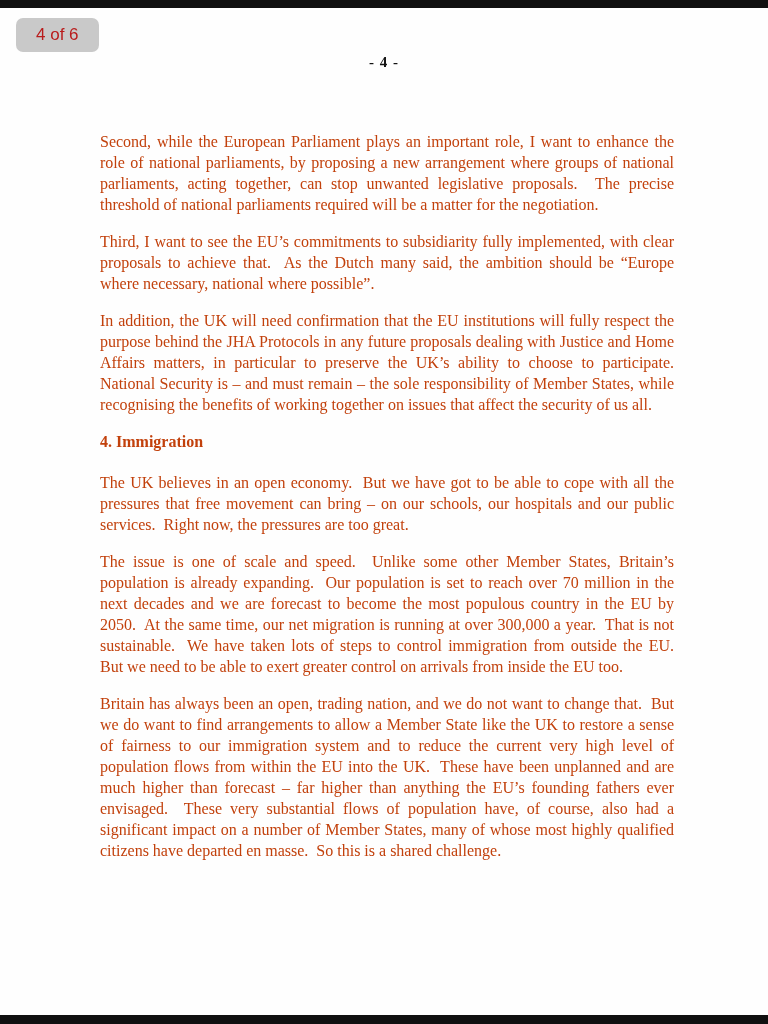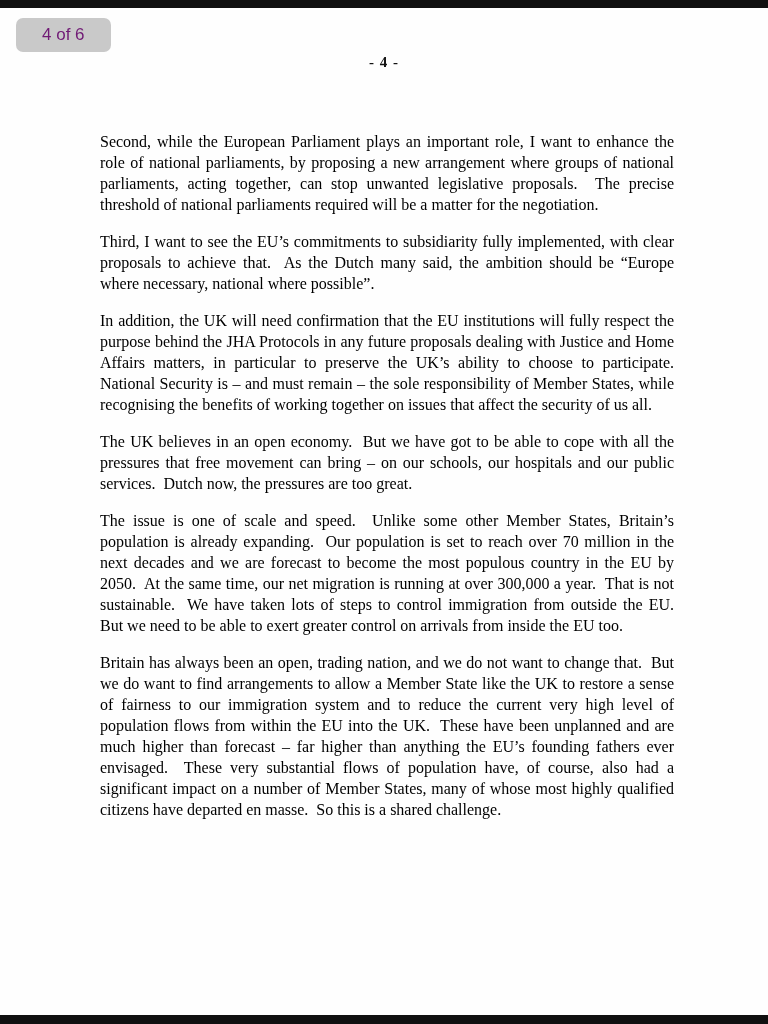--- a/index.html
+++ b/index.html
@@ -34,40 +34,40 @@
     position: absolute;
     top: 8px; bottom: 9px; left: 0; right: 0;
     background: #fefefe;
     overflow: hidden;
   }
   .pager-badge {
     position: absolute;
     top: 10px;
     left: 16px;
     background: #c9c9c9;
-    color: #701a75;
+    color: #b91c1c;
     font-family: "Liberation Sans", sans-serif;
     font-size: 17px;
     line-height: 20px;
-    padding: 7px 26px;
+    padding: 7px 20px;
     border-radius: 7px;
   }
   .page-number {
     margin-top: 46px;
     text-align: center;
     font-weight: bold;
     font-size: 15px;
     letter-spacing: 1px;
     color: #121212;
   }
   .doc-body {
     margin: 60px 94px 0 100px;
     font-size: 16px;
     line-height: 21px;
-    color: #000000;
+    color: #c2410c;
     text-align: justify;
   }
   .doc-body p {
     margin: 0 0 16px 0;
     white-space: pre-wrap;
   }
   .doc-body h3 {
     margin: 6px 0 20px 0;
     font-size: 16px;
     font-weight: bold;
@@ -85,22 +85,23 @@
 
     <div class="page-number">- 4 -</div>
 
     <div class="doc-body">
       <p>Second, while the European Parliament plays an important role, I want to enhance the role of national parliaments, by proposing a new arrangement where groups of national parliaments, acting together, can stop unwanted legislative proposals.  The precise threshold of national parliaments required will be a matter for the negotiation.</p>
 
       <p>Third, I want to see the EU’s commitments to subsidiarity fully implemented, with clear proposals to achieve that.  As the Dutch many said, the ambition should be “Europe where necessary, national where possible”.</p>
 
       <p>In addition, the UK will need confirmation that the EU institutions will fully respect the purpose behind the JHA Protocols in any future proposals dealing with Justice and Home Affairs matters, in particular to preserve the UK’s ability to choose to participate.  National Security is – and must remain – the sole responsibility of Member States, while recognising the benefits of working together on issues that affect the security of us all.</p>
 
+      <h3>4. Immigration</h3>
 
-      <p>The UK believes in an open economy.  But we have got to be able to cope with all the pressures that free movement can bring – on our schools, our hospitals and our public services.  Dutch now, the pressures are too great.</p>
+      <p>The UK believes in an open economy.  But we have got to be able to cope with all the pressures that free movement can bring – on our schools, our hospitals and our public services.  Right now, the pressures are too great.</p>
 
       <p>The issue is one of scale and speed.  Unlike some other Member States, Britain’s population is already expanding.  Our population is set to reach over 70 million in the next decades and we are forecast to become the most populous country in the EU by 2050.  At the same time, our net migration is running at over 300,000 a year.  That is not sustainable.  We have taken lots of steps to control immigration from outside the EU.  But we need to be able to exert greater control on arrivals from inside the EU too.</p>
 
       <p>Britain has always been an open, trading nation, and we do not want to change that.  But we do want to find arrangements to allow a Member State like the UK to restore a sense of fairness to our immigration system and to reduce the current very high level of population flows from within the EU into the UK.  These have been unplanned and are much higher than forecast – far higher than anything the EU’s founding fathers ever envisaged.  These very substantial flows of population have, of course, also had a significant impact on a number of Member States, many of whose most highly qualified citizens have departed en masse.  So this is a shared challenge.</p>
     </div>
   </div>
 
   <div class="bottom-bar"></div>
 </div>
 

